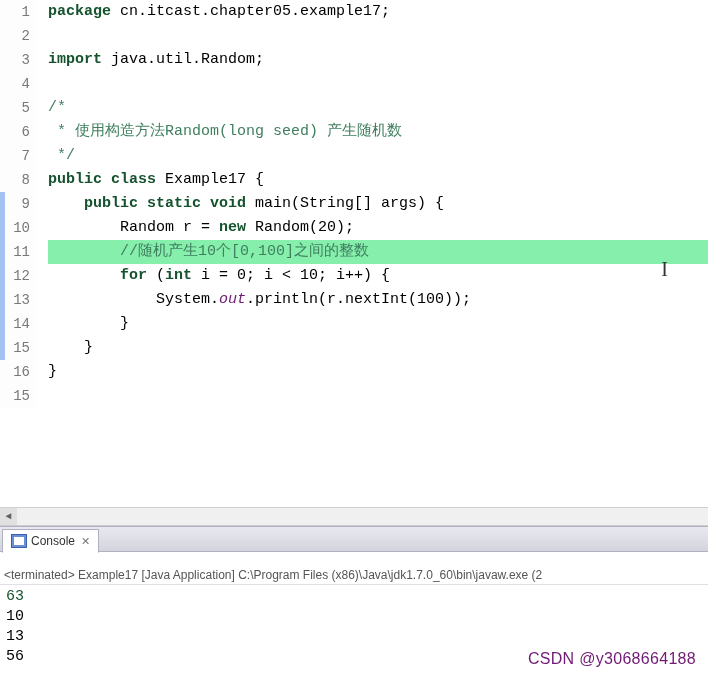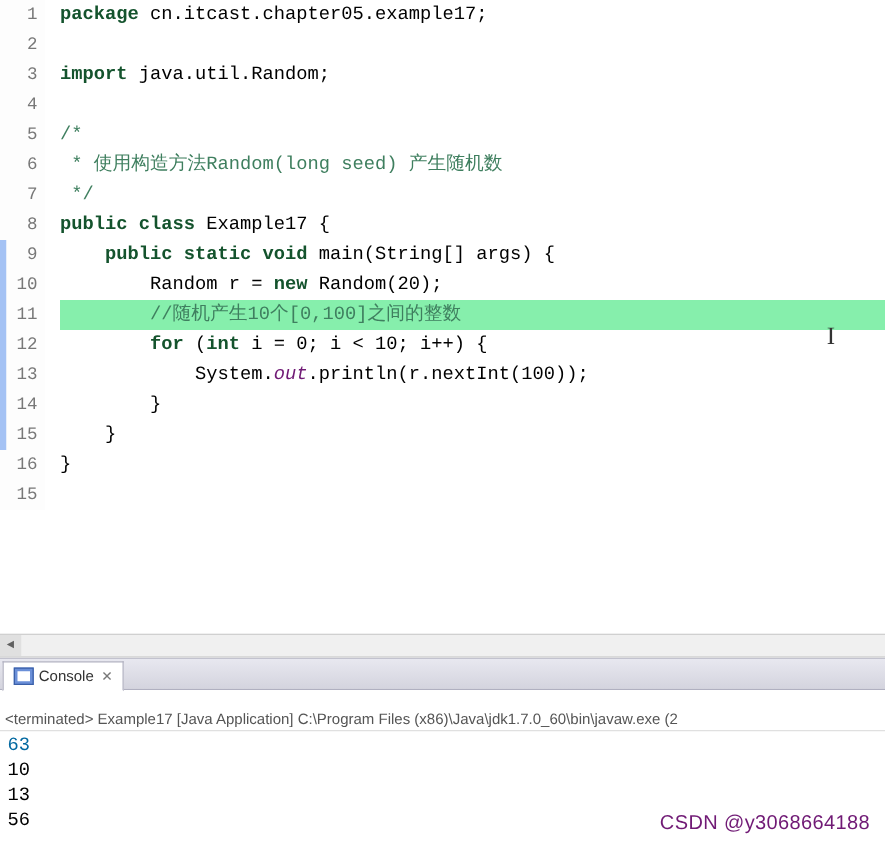--- a/index.html
+++ b/index.html
@@ -142,21 +142,21 @@
     white-space: nowrap;
     overflow: hidden;
   }
   .console-out {
     font-family: "Courier New", monospace;
     font-size: 15px;
     color: #000;
     padding: 2px 6px;
     line-height: 20px;
   }
-  .console-out .first { color: #0369a1; }
+  .console-out .first { color: #14532d; }
   .watermark {
     position: absolute;
     right: 12px;
     bottom: 6px;
     font-family: sans-serif;
     font-size: 16px;
     color: #701a75;
     letter-spacing: 0.3px;
   }
 </style>

